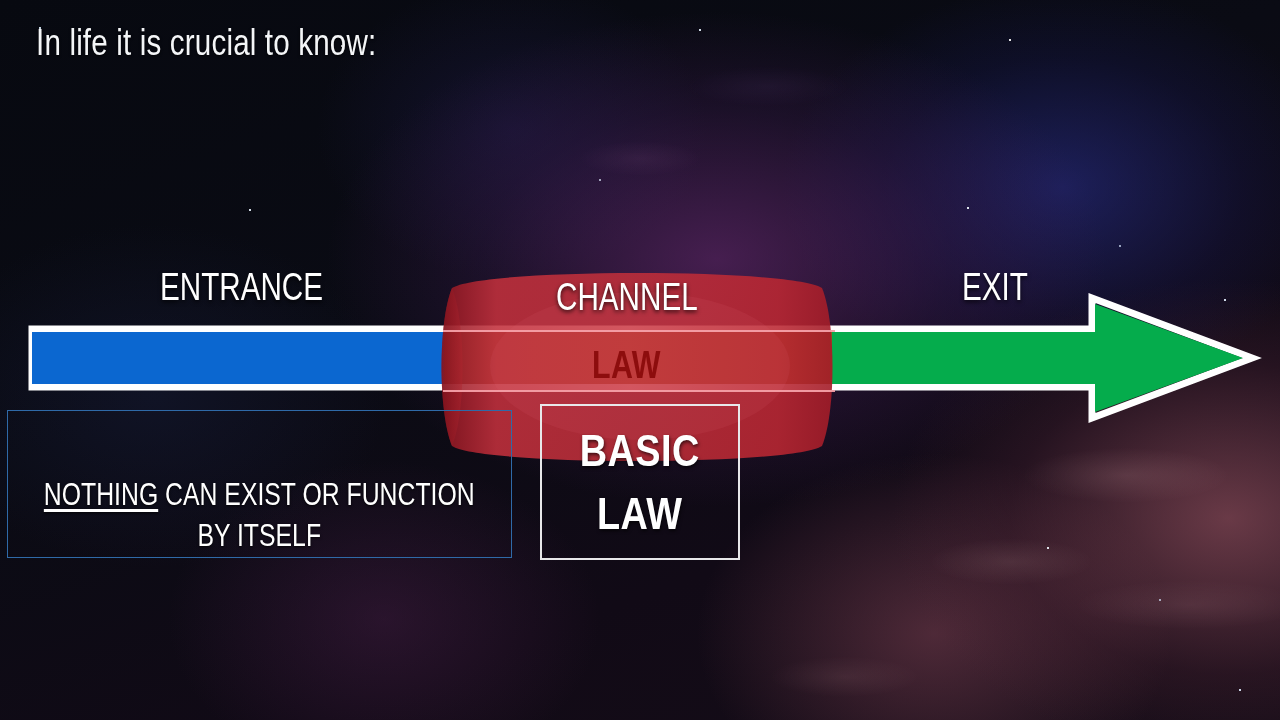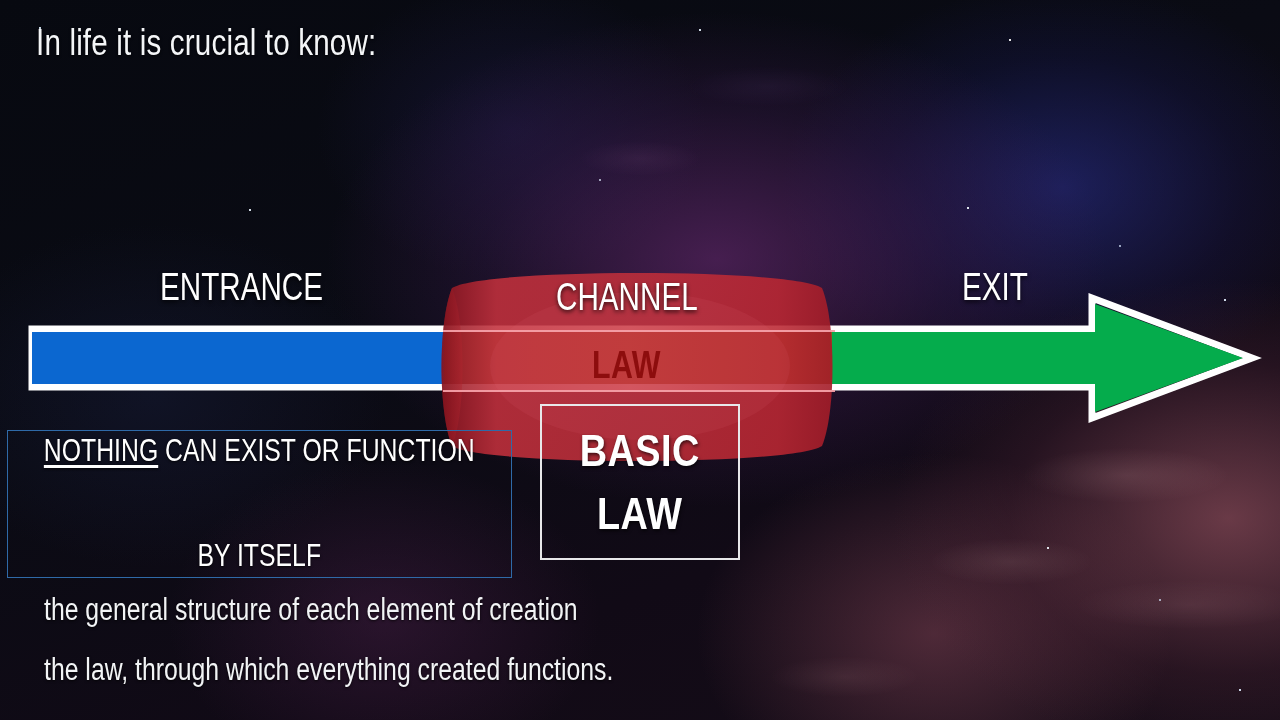--- a/index.html
+++ b/index.html
@@ -143,29 +143,29 @@
     transform: scaleX(0.80);
     transform-origin: left top;
     letter-spacing: 0.5px;
     white-space: nowrap;
   }
 
   
   .nothing-box {
     position: absolute;
     left: 7px;
-    top: 430px;
+    top: 410px;
     width: 505px;
     height: 148px;
     border: 1.5px solid #2f6aa8;
     box-sizing: border-box;
     display: flex;
     flex-direction: column;
     align-items: center;
-    justify-content: space-between;
+    justify-content: flex-end;
   }
   .nothing-line {
     color: #ffffff;
     font-size: 31px;
     font-stretch: condensed;
     transform: scaleX(0.80);
     white-space: nowrap;
     text-shadow: 0 1px 3px rgba(0,0,0,0.8);
     line-height: 1.32;
   }
@@ -285,18 +285,14 @@
       <u>NOTHING</u><span> CAN EXIST OR FUNCTION</span>
     </div>
     <div class="nothing-line">BY ITSELF</div>
   </div>
 
   <div class="basic-box">
     <div class="basic-line">BASIC</div>
     <div class="basic-line">LAW</div>
   </div>
 
-  <div class="footer">
-    <div class="footer-line">the general structure of each element of creation</div>
-    <div class="footer-line">the law, through which everything created functions.</div>
-  </div>
 
 </div>
 
 </body></html>

